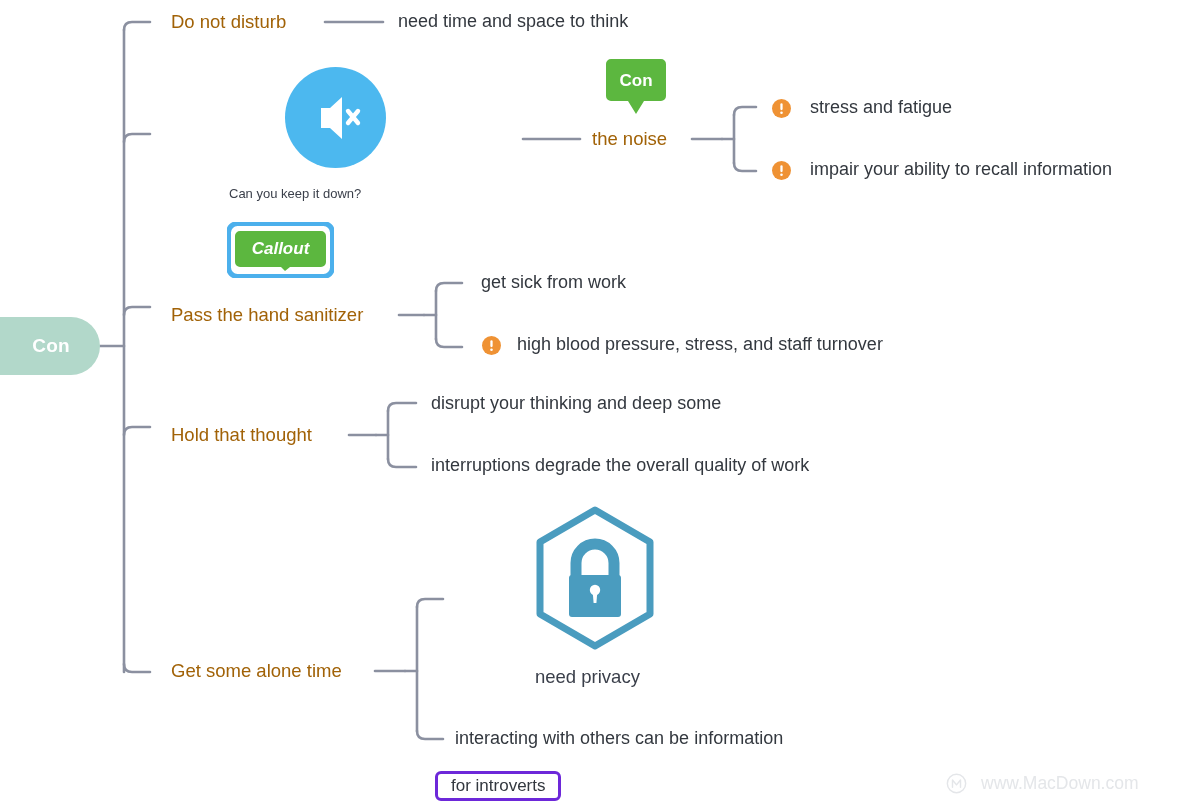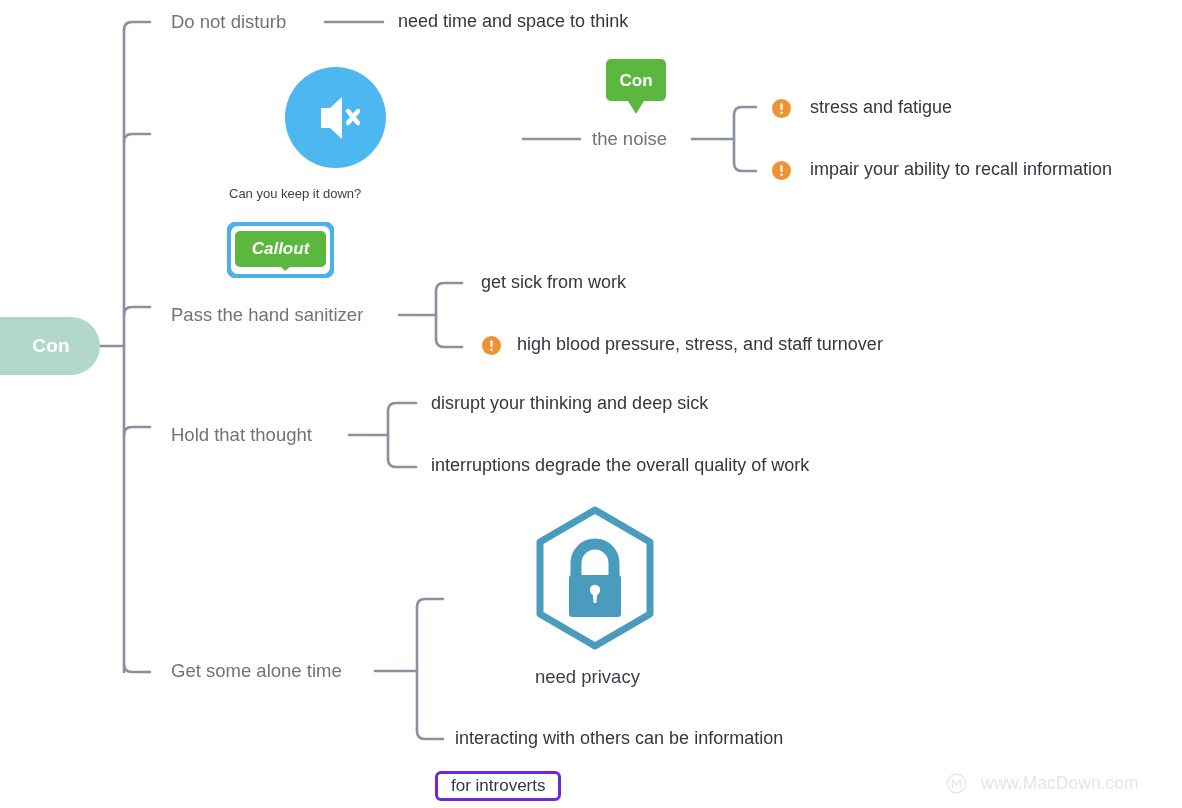--- a/index.html
+++ b/index.html
@@ -26,21 +26,21 @@
     height: 808px;
     pointer-events: none;
   }
   .node {
     position: absolute;
     color: #3a3f4a;
     font-size: 18.5px;
     line-height: 1.2;
     white-space: nowrap;
   }
-  .node.lvl1 { font-size: 18.5px; color: #737373; }
+  .node.lvl1 { font-size: 18.5px; color: #a16207; }
   .node.lvl2 { font-size: 18px; color: #33383f; }
 
   
   .root-pill {
     position: absolute;
     left: -52px;
     top: 317px;
     width: 152px;
     height: 58px;
     border-radius: 29px;
@@ -245,21 +245,21 @@
   <div class="node lvl2" style="left:517px; top:334px;">
     <span>high blood pressure, stress, and staff turnover</span>
   </div>
   <svg class="warn-icon" style="left:482px; top:336px;" viewBox="0 0 20 20">
     <circle cx="10" cy="10" r="10" fill="#ef9234"></circle>
     <rect x="8.8" y="4.6" width="2.4" height="7.2" rx="1.2" fill="#ffffff"></rect>
     <circle cx="10" cy="14.5" r="1.35" fill="#ffffff"></circle>
   </svg>
 
   <div class="node lvl2" style="left:431px; top:393px;">
-    <span>disrupt your thinking and deep sick</span>
+    <span>disrupt your thinking and deep some</span>
   </div>
 
   <div class="node lvl2" style="left:431px; top:455px;">
     <span>interruptions degrade the overall quality of work</span>
   </div>
 
   <div class="node lvl2" style="left:455px; top:728px;">
     <span>interacting with others can be information</span>
   </div>
 

